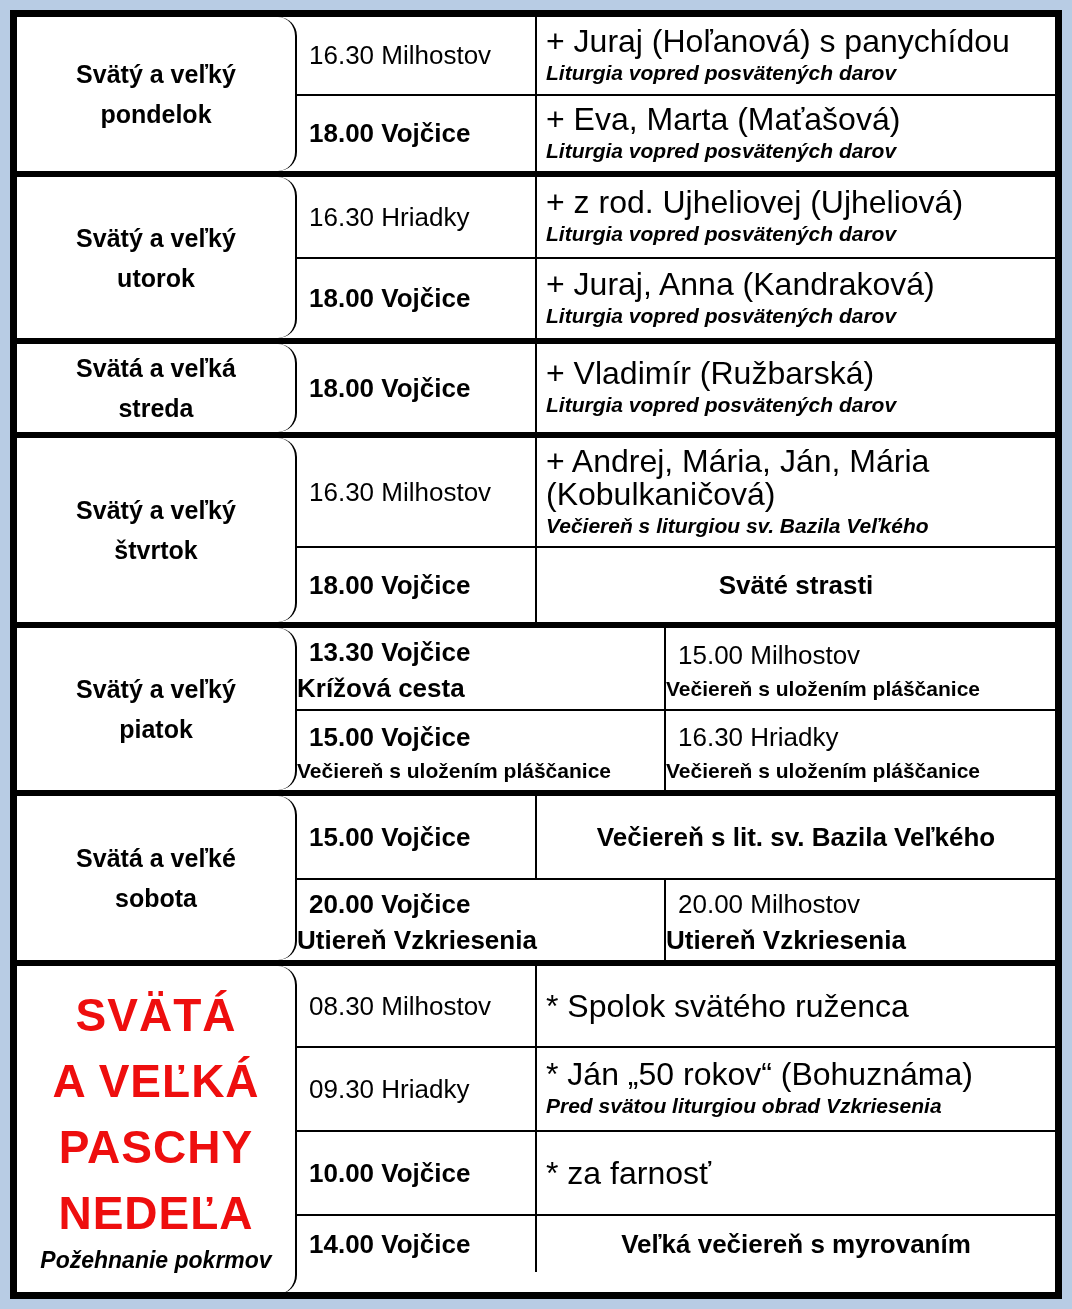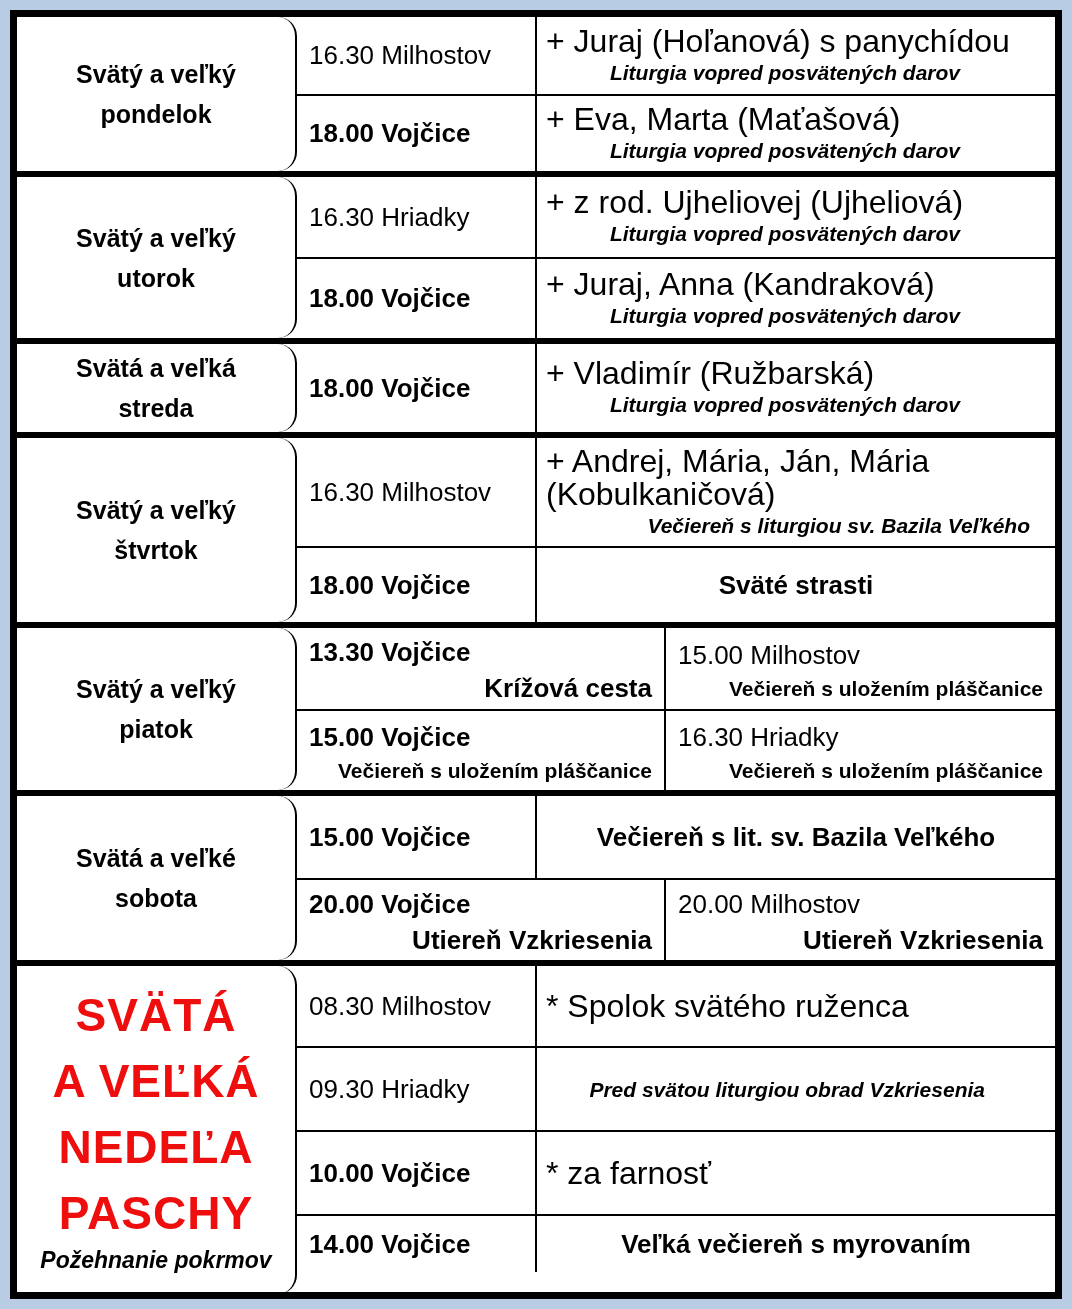--- a/index.html
+++ b/index.html
@@ -33,21 +33,21 @@
 
   .h77{height:77px}.h80{height:80px}.h81{height:81px}.h82{height:82px}
   .h84{height:84px}.h76{height:76px}.h78{height:58px}.h88{height:88px}.h108{height:108px}
 
   .time{display:flex;align-items:center;padding-left:12px;font-size:26px}
   .bold{font-weight:700}
 
   .intent{display:flex;flex-direction:column;justify-content:center;padding-left:9px}
   .intent .m{font-size:32px;line-height:33px}
   .note{
-    display:block;text-align:right;font-size:21px;line-height:29px;
+    display:block;font-size:21px;line-height:29px;
     font-weight:700;font-style:italic;
   }
   .note.up{font-style:normal}
   .note.big{font-size:26px;line-height:34px}
   .pr-95{padding-right:95px}.pr-70{padding-right:70px}.pr-25{padding-right:25px}.pr-12{padding-right:12px}
 
   .timenote{display:flex;flex-direction:column;justify-content:center;padding-top:2px}
   .timenote .t{font-size:26px;line-height:37px;padding-left:12px}
 
   .center{
@@ -199,34 +199,35 @@
           <span class="note up big pr-12">Utiereň Vzkriesenia</span>
         </div>
       </div>
     </div>
   </section>
 
   <section class="block">
     <div class="day pascha">
       <span class="pascha-line">SVÄTÁ</span>
       <span class="pascha-line">A VEĽKÁ</span>
+      <span class="pascha-line">PASCHY</span>
       <span class="pascha-line">NEDEĽA</span>
-      <span class="pascha-line">PASCHY</span>
       <span class="bless">Požehnanie pokrmov</span>
     </div>
     <div class="rows">
       <div class="subrow cols-std h80">
         <div class="cell time">08.30 Milhostov</div>
         <div class="cell intent">
           <span class="m">* Spolok svätého ruženca</span>
         </div>
       </div>
       <div class="subrow cols-std h84">
         <div class="cell time">09.30 Hriadky</div>
         <div class="cell intent">
+          <span class="m">* Ján „50 rokov“ (Bohuznáma)</span>
           <span class="note pr-70">Pred svätou liturgiou obrad Vzkriesenia</span>
         </div>
       </div>
       <div class="subrow cols-std h84">
         <div class="cell time bold">10.00 Vojčice</div>
         <div class="cell intent">
           <span class="m">* za farnosť</span>
         </div>
       </div>
       <div class="subrow cols-std h78">

